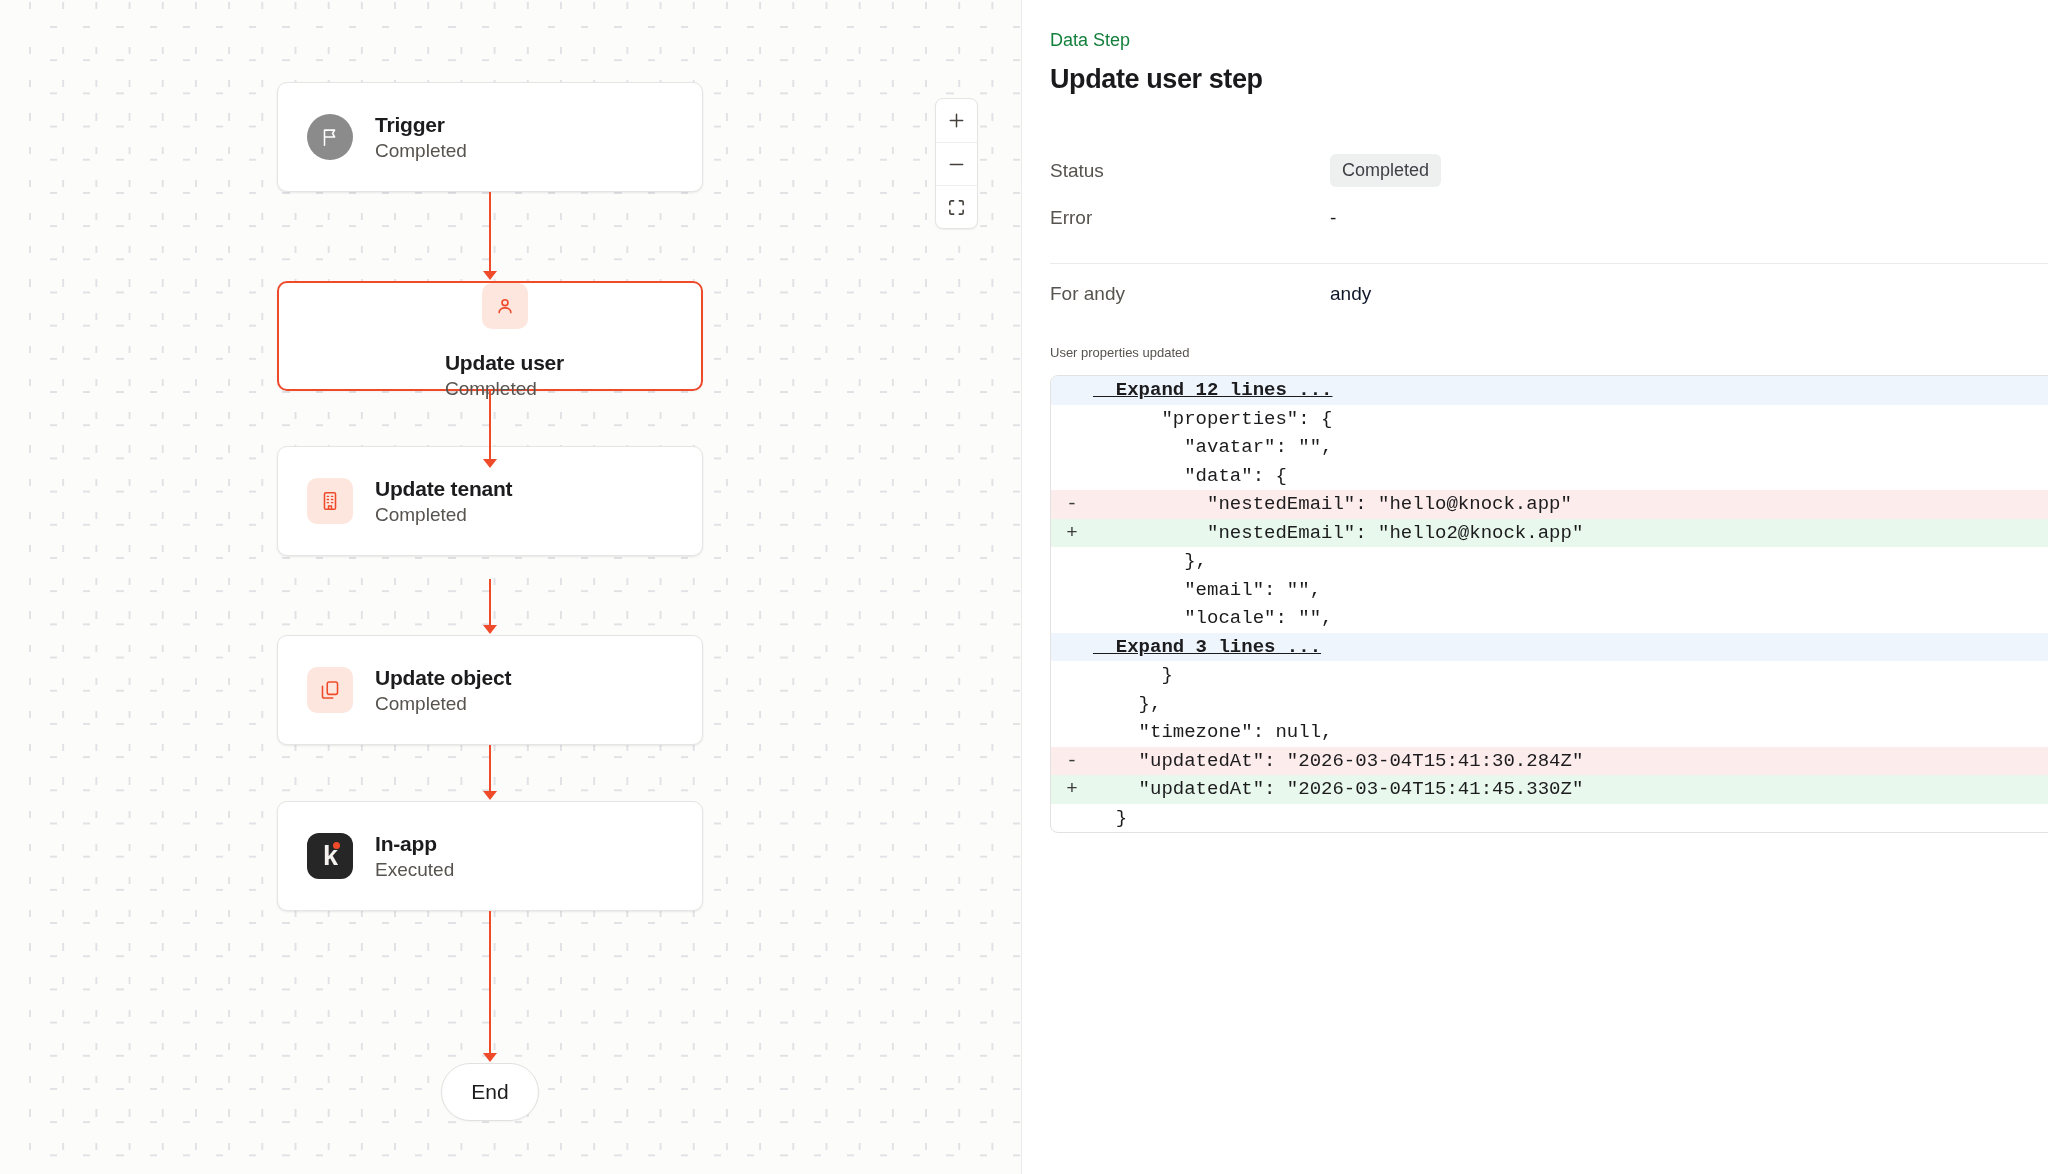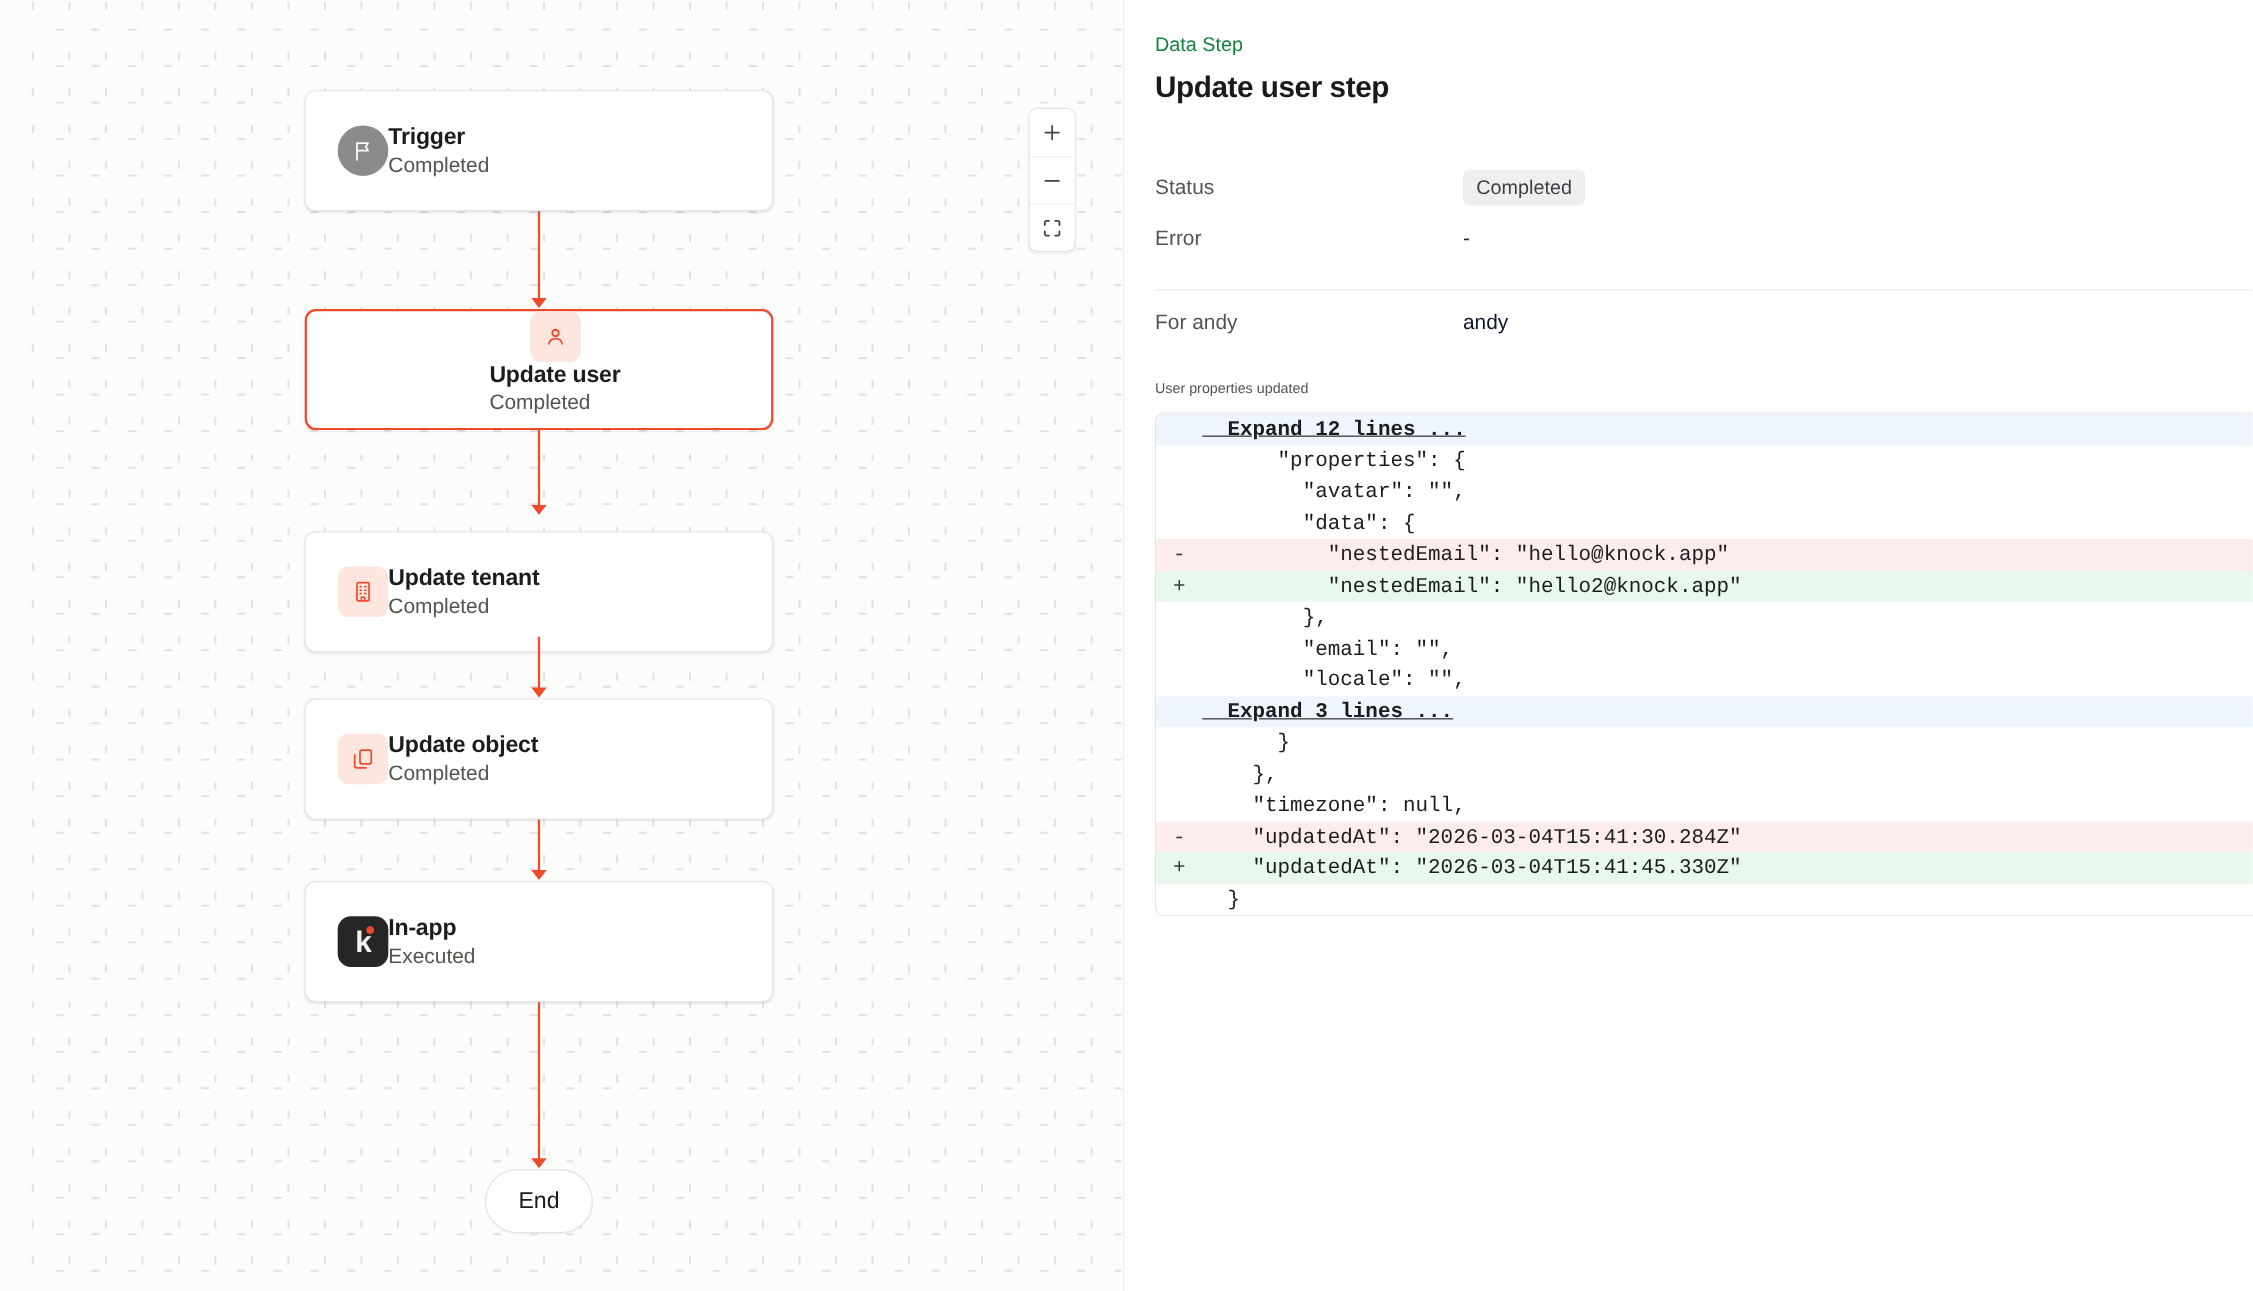--- a/index.html
+++ b/index.html
@@ -49,20 +49,21 @@
     left: 277px;
     width: 426px;
     height: 110px;
     background: #ffffff;
     border: 1px solid #e7e5e4;
     border-radius: 10px;
     box-shadow: 0 1px 2px rgba(16,24,40,.05), 0 1px 3px rgba(16,24,40,.04);
     display: flex;
     align-items: center;
     padding-left: 29px;
+    gap: 22px;
   }
   .node.selected {
     border: 2px solid #ef4b2b;
     box-shadow: 0 1px 2px rgba(16,24,40,.05);
     flex-direction: column;
   }
   .node-icon {
     width: 46px; height: 46px;
     border-radius: 10px;
     display: flex; align-items: center; justify-content: center;
@@ -201,21 +202,21 @@
             <svg width="22" height="22" viewBox="0 0 24 24" fill="none">
               <circle cx="12" cy="8.4" r="3.2" stroke="#ef4b2b" stroke-width="1.8"></circle>
               <path d="M5.6 19.2c0-3.3 2.9-5.2 6.4-5.2s6.4 1.9 6.4 5.2" stroke="#ef4b2b" stroke-width="1.8" stroke-linecap="round"></path>
             </svg>
           </div>
           <div class="node-text">
             <div class="node-title">Update user</div>
             <div class="node-status">Completed</div>
           </div>
         </div>
-        <div class="node" style="top: 483px;">
+        <div class="node" style="top: 446px;">
           <div class="node-icon pink">
             <svg width="22" height="22" viewBox="0 0 24 24" fill="none">
               <rect x="6" y="3" width="12" height="18" rx="1.4" stroke="#ef4b2b" stroke-width="1.7"></rect>
               <path d="M9 7h1.4M13.6 7H15M9 10.4h1.4M13.6 10.4H15M9 13.8h1.4M13.6 13.8H15" stroke="#ef4b2b" stroke-width="1.5" stroke-linecap="round"></path>
               <path d="M10.4 21v-3.6h3.2V21" stroke="#ef4b2b" stroke-width="1.6"></path>
             </svg>
           </div>
           <div class="node-text">
             <div class="node-title">Update tenant</div>
             <div class="node-status">Completed</div>

